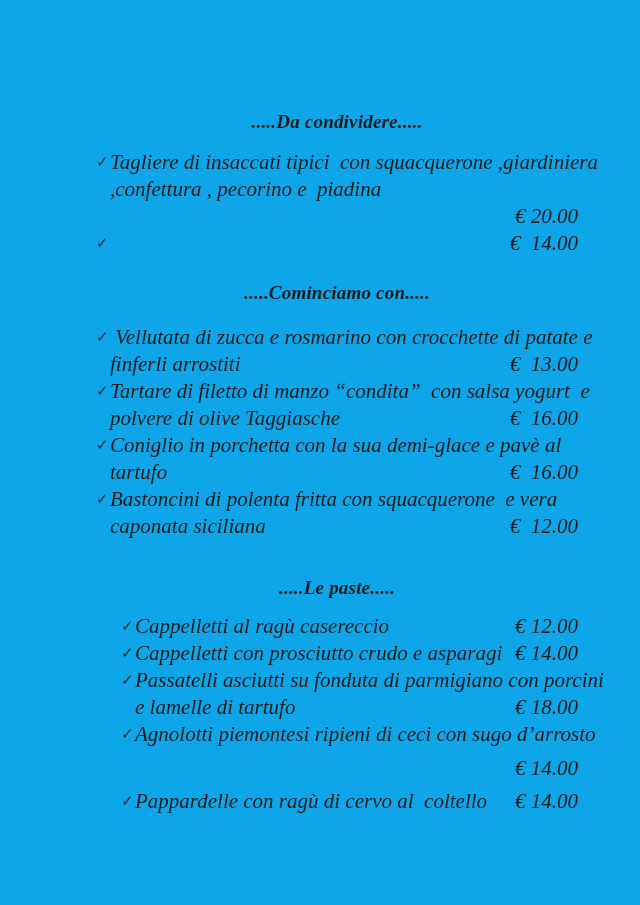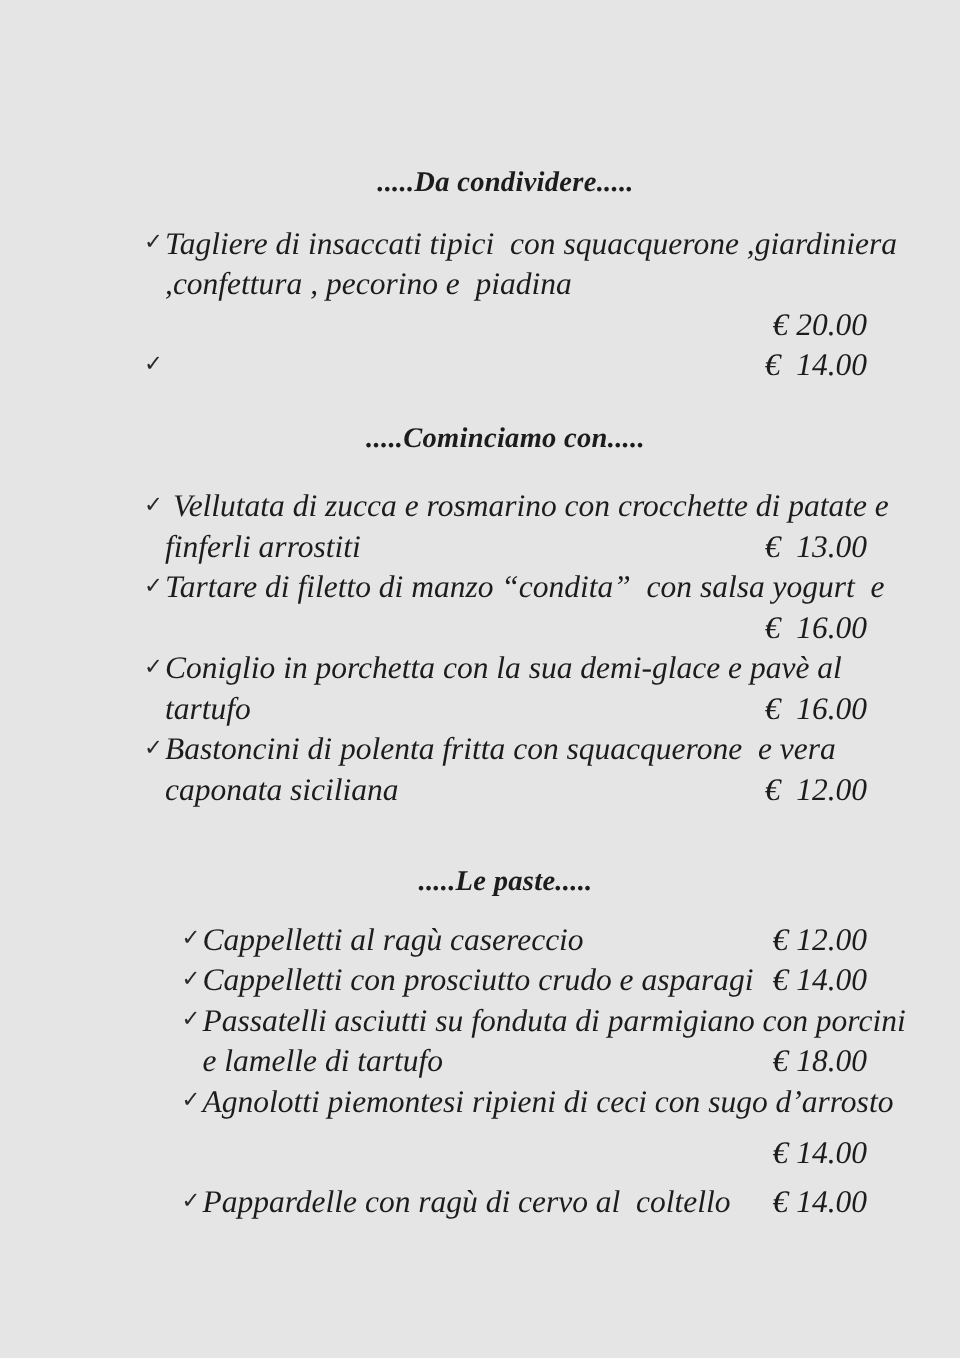--- a/index.html
+++ b/index.html
@@ -5,21 +5,21 @@
   * { margin: 0; padding: 0; box-sizing: border-box; }
   html, body { background: #ffffff; }
   body {
     font-family: "Liberation Serif", "DejaVu Serif", serif;
     color: #1c1c1c;
   }
   .page {
     position: relative;
     width: 640px;
     height: 905px;
-    background: #e5e5e5;
+    background: #0ea5e9;
     overflow: hidden;
   }
   .content {
     padding: 108px 62px 0 96px; 
   }
   .menu-section { }
   .section-title {
     font-size: 19px;
     line-height: 27px;
     font-weight: bold;
@@ -116,20 +116,21 @@
               </div>
             </div>
           </li>
           <li class="item">
             <span class="check">✓</span>
             <div class="body">
               <div class="line">
                 <span class="line-text">Tartare di filetto di manzo “condita”  con salsa yogurt  e</span>
               </div>
               <div class="line">
+                <span class="line-text">polvere di olive Taggiasche</span>
                 <span class="price">€  16.00</span>
               </div>
             </div>
           </li>
           <li class="item">
             <span class="check">✓</span>
             <div class="body">
               <div class="line">
                 <span class="line-text">Coniglio in porchetta con la sua demi-glace e pavè al</span>
               </div>

